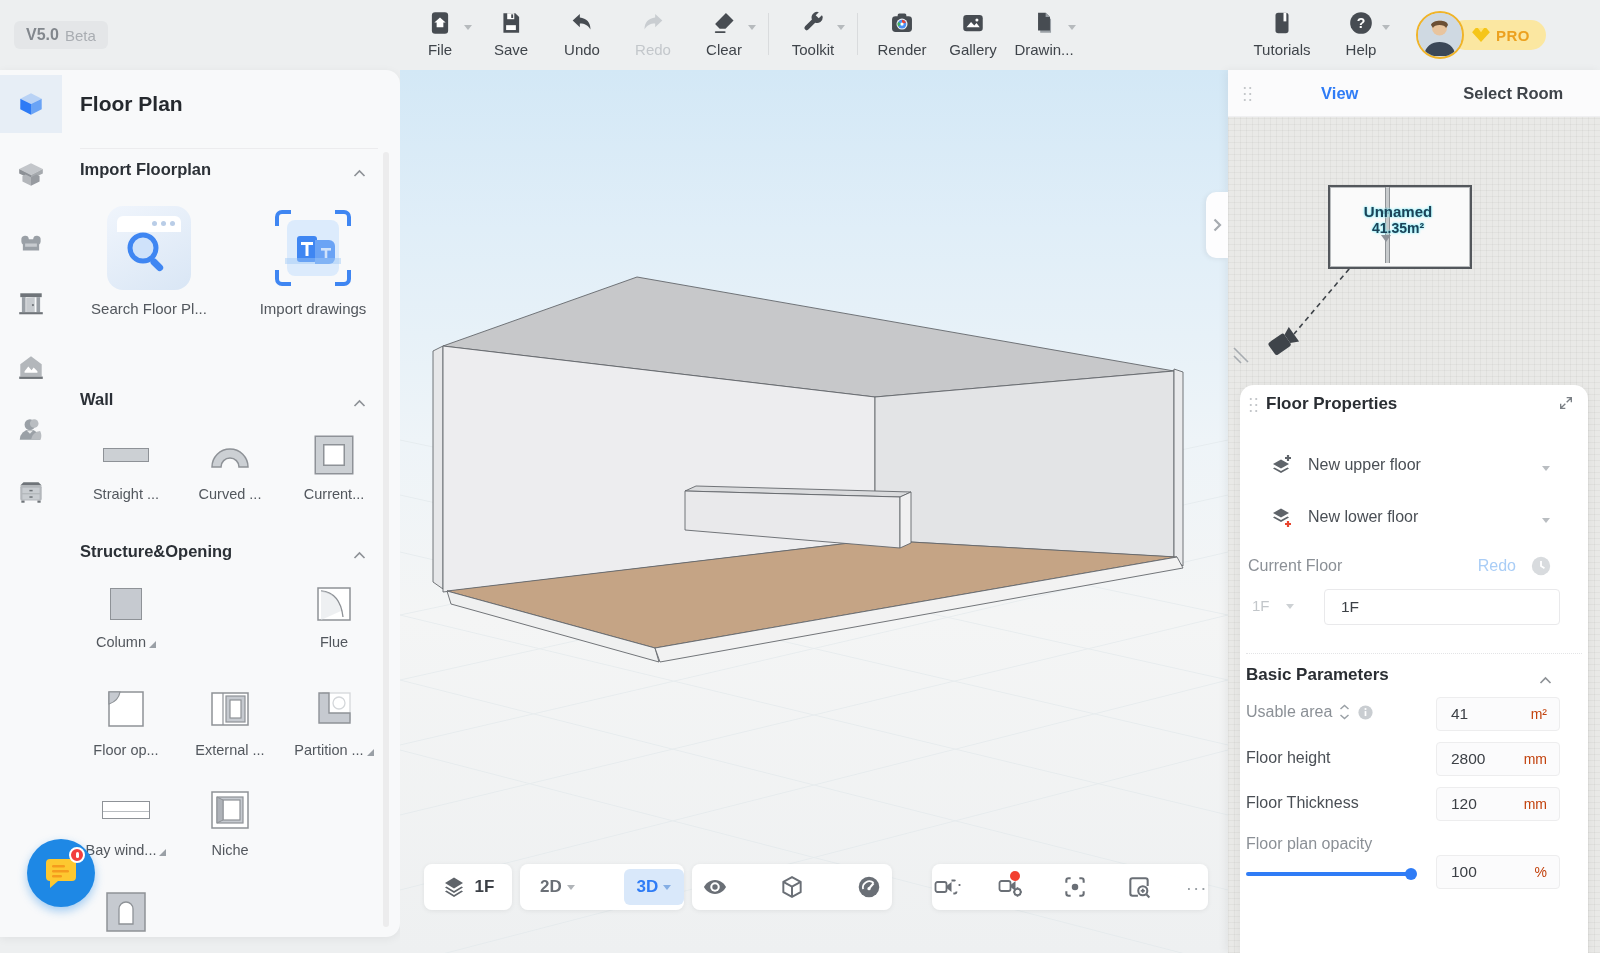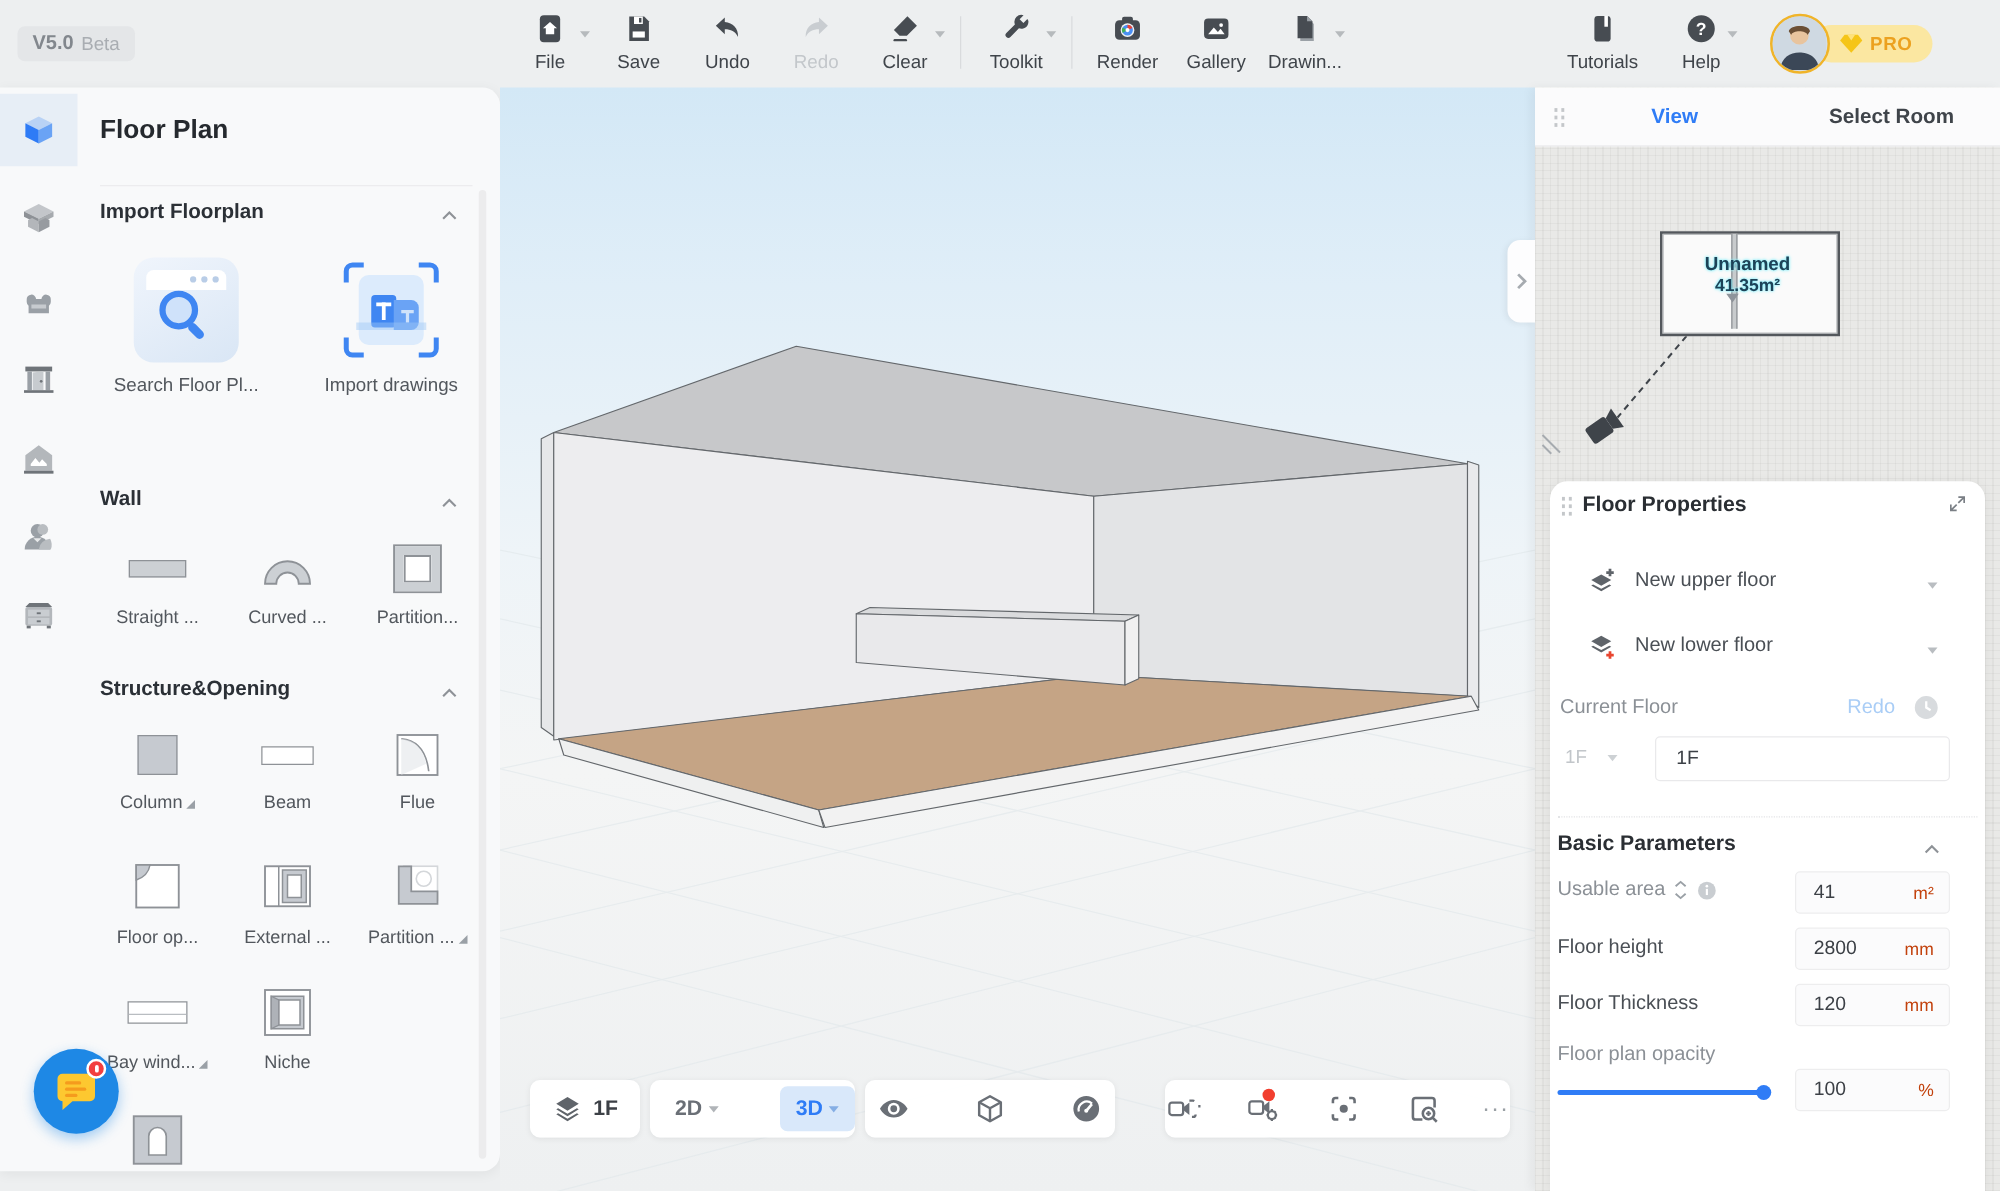--- a/index.html
+++ b/index.html
@@ -369,41 +369,35 @@
           <svg width="44" height="26" viewBox="0 0 44 26">
             <path d="M4 25A18 18 0 0 1 40 25h-9a9 9 0 0 0-18 0z" fill="#ccd0d4" stroke="#8e9297" stroke-width="1.5"></path>
           </svg>
         </div>
         <span class="lb">Curved ...</span>
       </div>
       <div class="cell" style="left:222px;top:362px">
         <div class="ic" style="height:46px">
             <div class="i-rect"></div>
           </div>
-        <span class="lb">Partition...</span>
+        <span class="lb">Current...</span>
       </div>
 
       <div class="sec-head" style="top:472px">Structure&amp;Opening</div>
       <span class="sec-chev" style="top:476px">
         <svg width="13" height="9" viewBox="0 0 13 9">
             <polyline points="1.5,7 6.5,2 11.5,7" fill="none" stroke="#8e9297" stroke-width="1.7"></polyline>
           </svg>
       </span>
 
       <div class="cell" style="left:14px;top:512px">
         <div class="ic" style="height:44px">
             <div class="i-col"></div>
           </div>
         <span class="lb"><span>Column</span><span class="tri-sub"></span></span>
-      </div>
-      <div class="cell" style="left:118px;top:512px">
-        <div class="ic" style="height:44px">
-            <div class="i-beam"></div>
-          </div>
-        <span class="lb">Beam</span>
       </div>
       <div class="cell" style="left:222px;top:512px">
         <div class="ic" style="height:44px">
           <svg width="36" height="36" viewBox="0 0 36 36">
             <rect x="2" y="2" width="32" height="32" fill="#fff" stroke="#8e9297" stroke-width="1.5"></rect>
             <path d="M5 5c12 1 20 9 22 26" fill="none" stroke="#8e9297" stroke-width="1.3"></path>
             <path d="M5 5c10 .8 17 7 20 20l-20 9z" fill="#e3e6e9" opacity=".6"></path>
           </svg>
         </div>
         <span class="lb">Flue</span>

